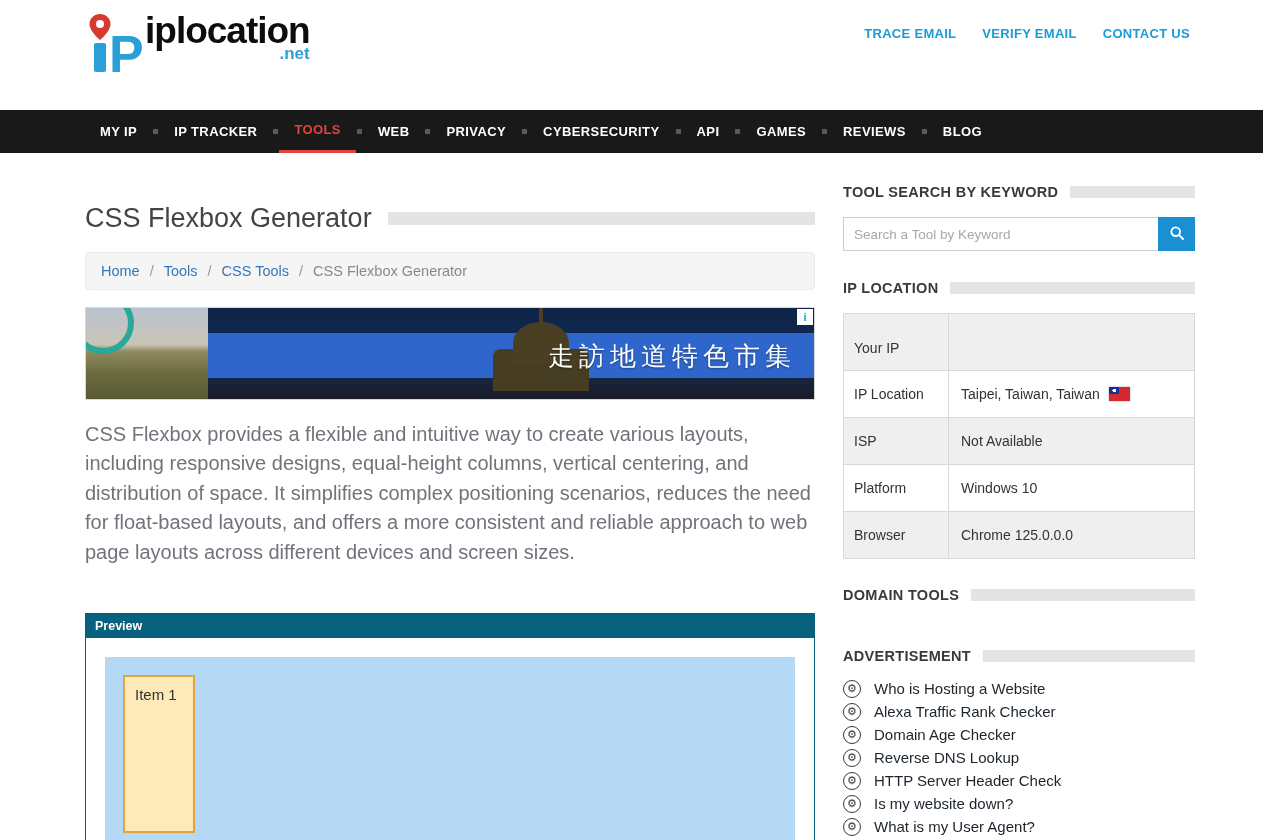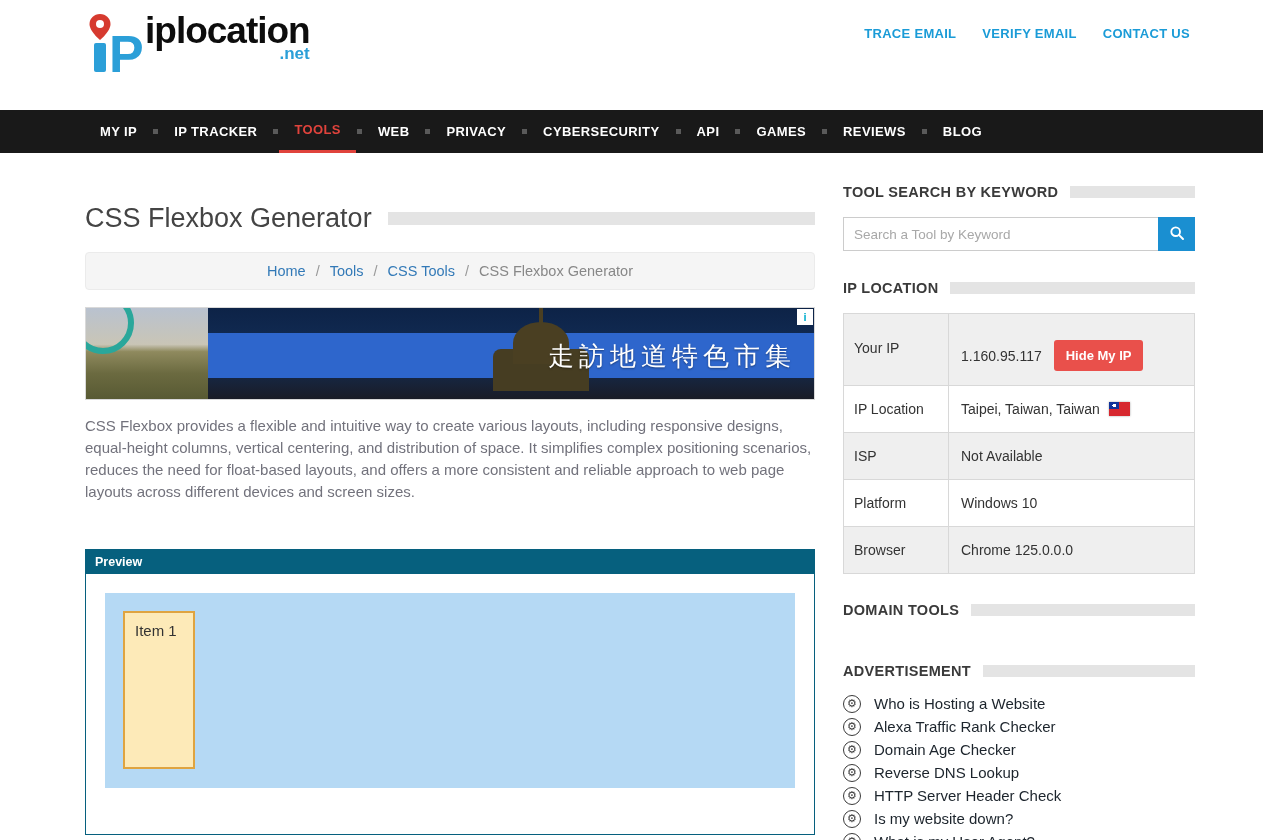--- a/index.html
+++ b/index.html
@@ -46,40 +46,40 @@
   main { width:730px; }
   aside { width:352px; padding-top:31px; }
 
   
   .title-row { margin-top:50px; display:flex; align-items:center; }
   .page-title { font-size:27px; font-weight:400; color:#444; margin:0; white-space:nowrap; }
   .title-bar { flex:1; height:13px; background:#e4e4e4; margin-left:16px; }
 
   .breadcrumb {
     margin-top:18px; background:#f5f5f5; border:1px solid #ebebeb; border-radius:4px;
-    padding:10px 15px; font-size:14.5px; color:#888; display:flex; align-items:center;justify-content:center;
+    padding:10px 15px; font-size:14.5px; color:#888; display:flex; align-items:center;
   }
   .crumb { text-decoration:none; }
   .crumb.link { color:#3279b7; cursor:pointer; }
   .crumb.current { color:#888; }
   .crumb + .crumb::before { content:"/"; color:#999; margin:0 10px; }
 
   .ad-banner { margin-top:17px; height:93px; display:flex; position:relative; border:1px solid #d9d9d9; background:#0d2347; overflow:hidden; cursor:pointer; }
   .ad-left { width:122px; position:relative; overflow:hidden;
     background:linear-gradient(180deg,#b9c2cf 0%,#c9c5b6 40%,#8f8a5e 48%,#6b6a40 72%,#585a33 100%); }
   .ad-ring { position:absolute; top:-16px; left:-14px; width:62px; height:62px; border:6px solid #2aa79b; border-radius:50%; }
   .ad-right { flex:1; position:relative; background:linear-gradient(180deg,#0d2347 0%,#132e58 55%,#1a1c26 100%); }
   .ad-band { position:absolute; left:0; right:0; top:25px; height:45px; background:#2e66cc; z-index:1; }
   .ad-dome { position:absolute; left:285px; bottom:8px; width:96px; height:42px; background:#463d22; border-radius:8px 8px 0 0; z-index:2; }
   .ad-dome::before { content:""; position:absolute; top:-27px; left:20px; width:56px; height:42px; background:#4a3f22; border-radius:50% 50% 0 0; }
   .ad-dome::after { content:""; position:absolute; top:-41px; left:46px; width:4px; height:16px; background:#4a3f22; }
   .ad-text { position:absolute; right:18px; top:31px; z-index:3; color:#fff; font-size:26px; letter-spacing:5px; text-shadow:0 1px 2px rgba(0,0,0,.4);text-align:right; }
   .ad-info { position:absolute; top:1px; right:1px; z-index:4; width:16px; height:16px; background:#fff; color:#00aecd; font-size:11px; line-height:16px; text-align:center; font-weight:bold; cursor:pointer; }
 
-  .description { color:#72727c; font-size:15px; line-height:1.47; }
+  .description { color:#72727c; font-size:20px; line-height:1.47; }
 
   .preview-panel { margin-top:46px; border:1px solid #06607e; }
   .preview-header { background:#06607e; color:#fff; font-size:12.5px; font-weight:bold; padding:5px 9px; }
   .preview-body { background:#fff; padding:19px; height:260px; }
   .flex-container { background:#b5d9f4; height:195px; padding:18px; display:flex; align-items:flex-start; }
   .flex-item {
     width:72px; height:158px; background:#fdeab8; border:2px solid #dfa440; border-radius:0;
     padding:9px 10px; font-size:15px; color:#333;
   }
 
@@ -243,24 +243,20 @@
     </div>
 
     <div class="side-heading ip-heading">
       <span class="txt">IP LOCATION</span>
       <span class="bar"></span>
     </div>
 
     <div class="ip-table">
       <div class="ip-row tall">
         <div class="ip-label">Your IP</div>
-        <div class="ip-value">
-          <span>1.160.95.117</span>
-          <button class="hide-btn">Hide My IP</button>
-        </div>
       </div>
       <div class="ip-row">
         <div class="ip-label">IP Location</div>
         <div class="ip-value">
           <span>Taipei, Taiwan, Taiwan</span>
           <span class="flag"></span>
         </div>
       </div>
       <div class="ip-row">
         <div class="ip-label">ISP</div>

